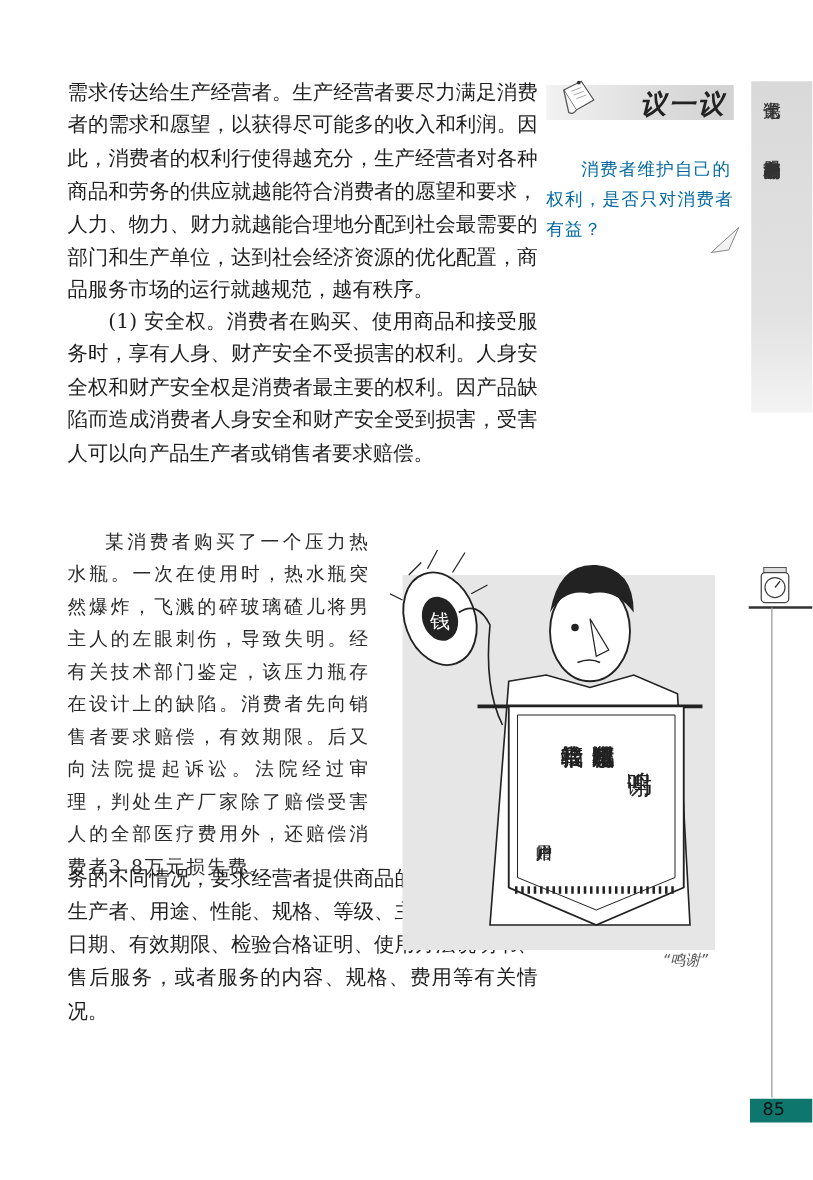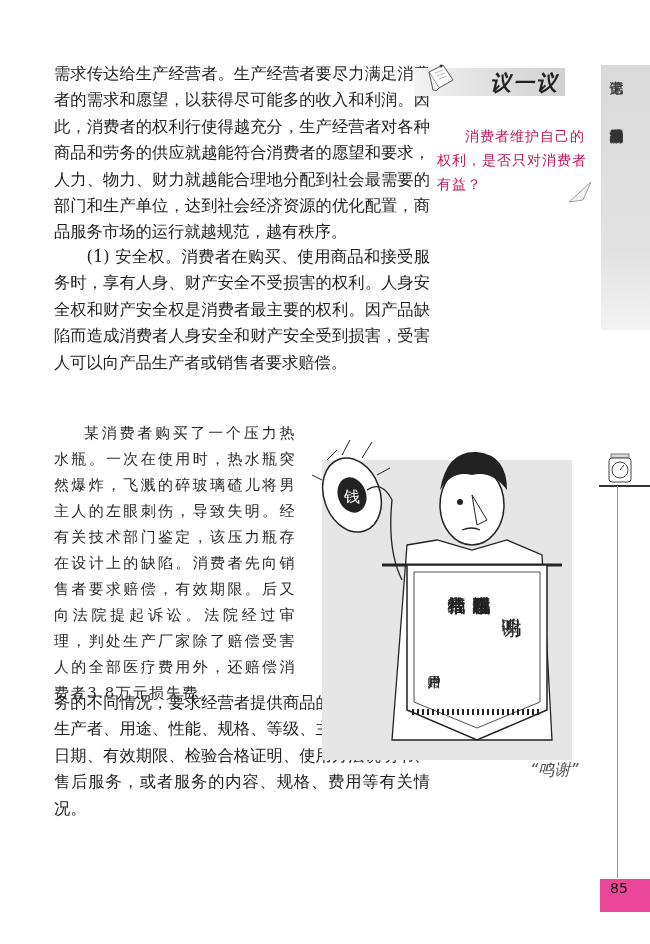--- a/index.html
+++ b/index.html
@@ -13,48 +13,48 @@
   #block1 { top:61px; }
   #block2 { top:244px; }
   #block3 { top:690px; }
   #block3 .narrow { width:242px; }
 
   .case-box { position:absolute; left:54px; top:420px; width:242px; font-size:15px; line-height:26px;
     font-family:"DejaVu Serif", serif; color:#2a2a2a; letter-spacing:1.6px; text-align:justify; }
   .case-box p { margin:0; text-indent:2em; }
 
   
-  .discuss { position:absolute; left:415px; top:60px; width:150px; height:100px; }
+  .discuss { position:absolute; left:437px; top:60px; width:150px; height:100px; }
   .discuss-header { position:absolute; left:0; top:8px; width:150px; height:28px;
     background:linear-gradient(90deg,#f2f2f2 0%,#dcdcdc 60%,#d2d2d2 100%); }
   .discuss-title { position:absolute; right:6px; top:1px; font-size:21px; font-style:italic; font-weight:bold;
     letter-spacing:2px; font-family:"DejaVu Sans", sans-serif; color:#222; }
   .note-icon { position:absolute; left:8px; top:-6px; width:34px; height:34px; }
   .discuss-text { position:absolute; left:437px; top:124px; width:150px; font-size:14px; line-height:24px;
-    font-family:"DejaVu Sans", sans-serif; color:#be185d; letter-spacing:1px; }
+    font-family:"DejaVu Sans", sans-serif; color:#0369a1; letter-spacing:1px; }
   .discuss-text p { margin:0; text-indent:2em; }
   .fold { position:absolute; left:567px; top:180px; width:26px; height:24px; }
 
   
   .side-strip { position:absolute; left:601px; top:65px; width:49px; height:265px;
     background:linear-gradient(180deg,#d9d9d9 0%,#e2e2e2 70%,#f3f3f3 100%); }
   .side-text { position:absolute; left:609px; top:70px; width:16px; font-size:14px; line-height:16px;
     font-family:"DejaVu Sans", sans-serif; color:#333; writing-mode:vertical-rl; }
   .side-lesson { top:70px; height:60px; }
   .side-title { top:118px; height:190px; }
 
   .scale-icon { position:absolute; left:603px; top:452px; width:34px; height:32px; }
   .rule-h { position:absolute; left:599px; top:485px; width:51px; height:2px; background:#333; }
   .rule-v { position:absolute; left:617px; top:486px; width:1px; height:392px; background:#999; }
-  .page-num { position:absolute; left:600px; top:879px; width:50px; height:33px; background:#ec4899;
+  .page-num { position:absolute; left:600px; top:879px; width:50px; height:19px; background:#0f766e;
     font-family:"DejaVu Sans", sans-serif; font-size:14px; line-height:19px; text-indent:10px; color:#111; }
 
   
   .illustration { position:absolute; left:312px; top:430px; width:280px; height:330px; }
-  .caption { position:absolute; left:530px; top:760px; font-size:16px; font-style:italic; color:#555;
+  .caption { position:absolute; left:530px; top:760px; font-size:12px; font-style:italic; color:#555;
     font-family:"DejaVu Sans", sans-serif; }
   .banner-text { font-family:"DejaVu Sans", sans-serif; }
 </style>
 </head>
 <body>
 
 <div class="body-text" id="block1">
   <p>需求传达给生产经营者。生产经营者要尽力满足消费者的需求和愿望，以获得尽可能多的收入和利润。因此，消费者的权利行使得越充分，生产经营者对各种商品和劳务的供应就越能符合消费者的愿望和要求，人力、物力、财力就越能合理地分配到社会最需要的部门和生产单位，达到社会经济资源的优化配置，商品服务市场的运行就越规范，越有秩序。</p>
 </div>
 

